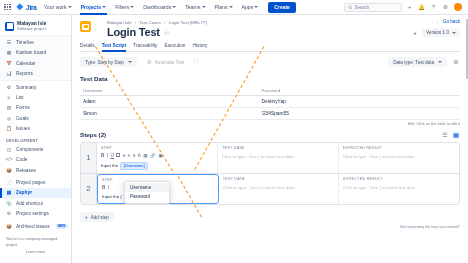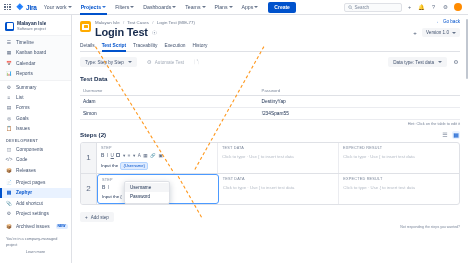--- a/index.html
+++ b/index.html
@@ -81,21 +81,21 @@
     padding: .5px 2px; border-radius: 2px; margin-left: 2px;
   }
   .side-foot { padding: 5px 6px 2px 6px; }
   .side-foot-txt { font-size: 3.8px; color: #6b778c; line-height: 1.4; }
   .side-foot-link { font-size: 3.8px; color: #6b778c; text-align: center; display: block; margin-top: 2px; }
 
   
   .main { flex: 1; min-width: 0; background: #fff; padding: 4px 8px 0 8px; position: relative; overflow: hidden; }
 
   .crumb-row { display: flex; align-items: flex-start; }
-  .crumb-left { display: flex; gap: 4px; }
+  .crumb-left { display: flex; gap: 16px; }
   .page-avatar { width: 11px; height: 11px; flex: 0 0 11px; border-radius: 2px; background: #ffab00; margin-top: 2px; position: relative; }
   .page-avatar::after { content:""; position:absolute; left:2px; top:2.5px; width:7px; height:6px; background:#fff; border-radius:.5px; }
   .page-avatar::before { content:""; position:absolute; left:3.5px; top:4px; width:4px; height:3px; background:#ffab00; border-radius:.5px; z-index:2;}
   .crumbs { font-size: 4.4px; color: #6b778c; padding-top: 1px; white-space: nowrap; }
   .crumbs .sep { margin: 0 2px; color: #a5adba; }
   .title-row { display: flex; align-items: center; gap: 4px; margin-top: 1px; }
   .page-title { font-size: 11px; font-weight: 600; color: #172b4d; letter-spacing: -.2px; }
   .title-ico { color: #7a869a; font-size: 6px; }
   .crumb-right { margin-left: auto; display: flex; flex-direction: column; align-items: flex-end; gap: 4px; }
   .goback { font-size: 4.6px; color: #0052cc; display: flex; align-items: center; gap: 2px; }

